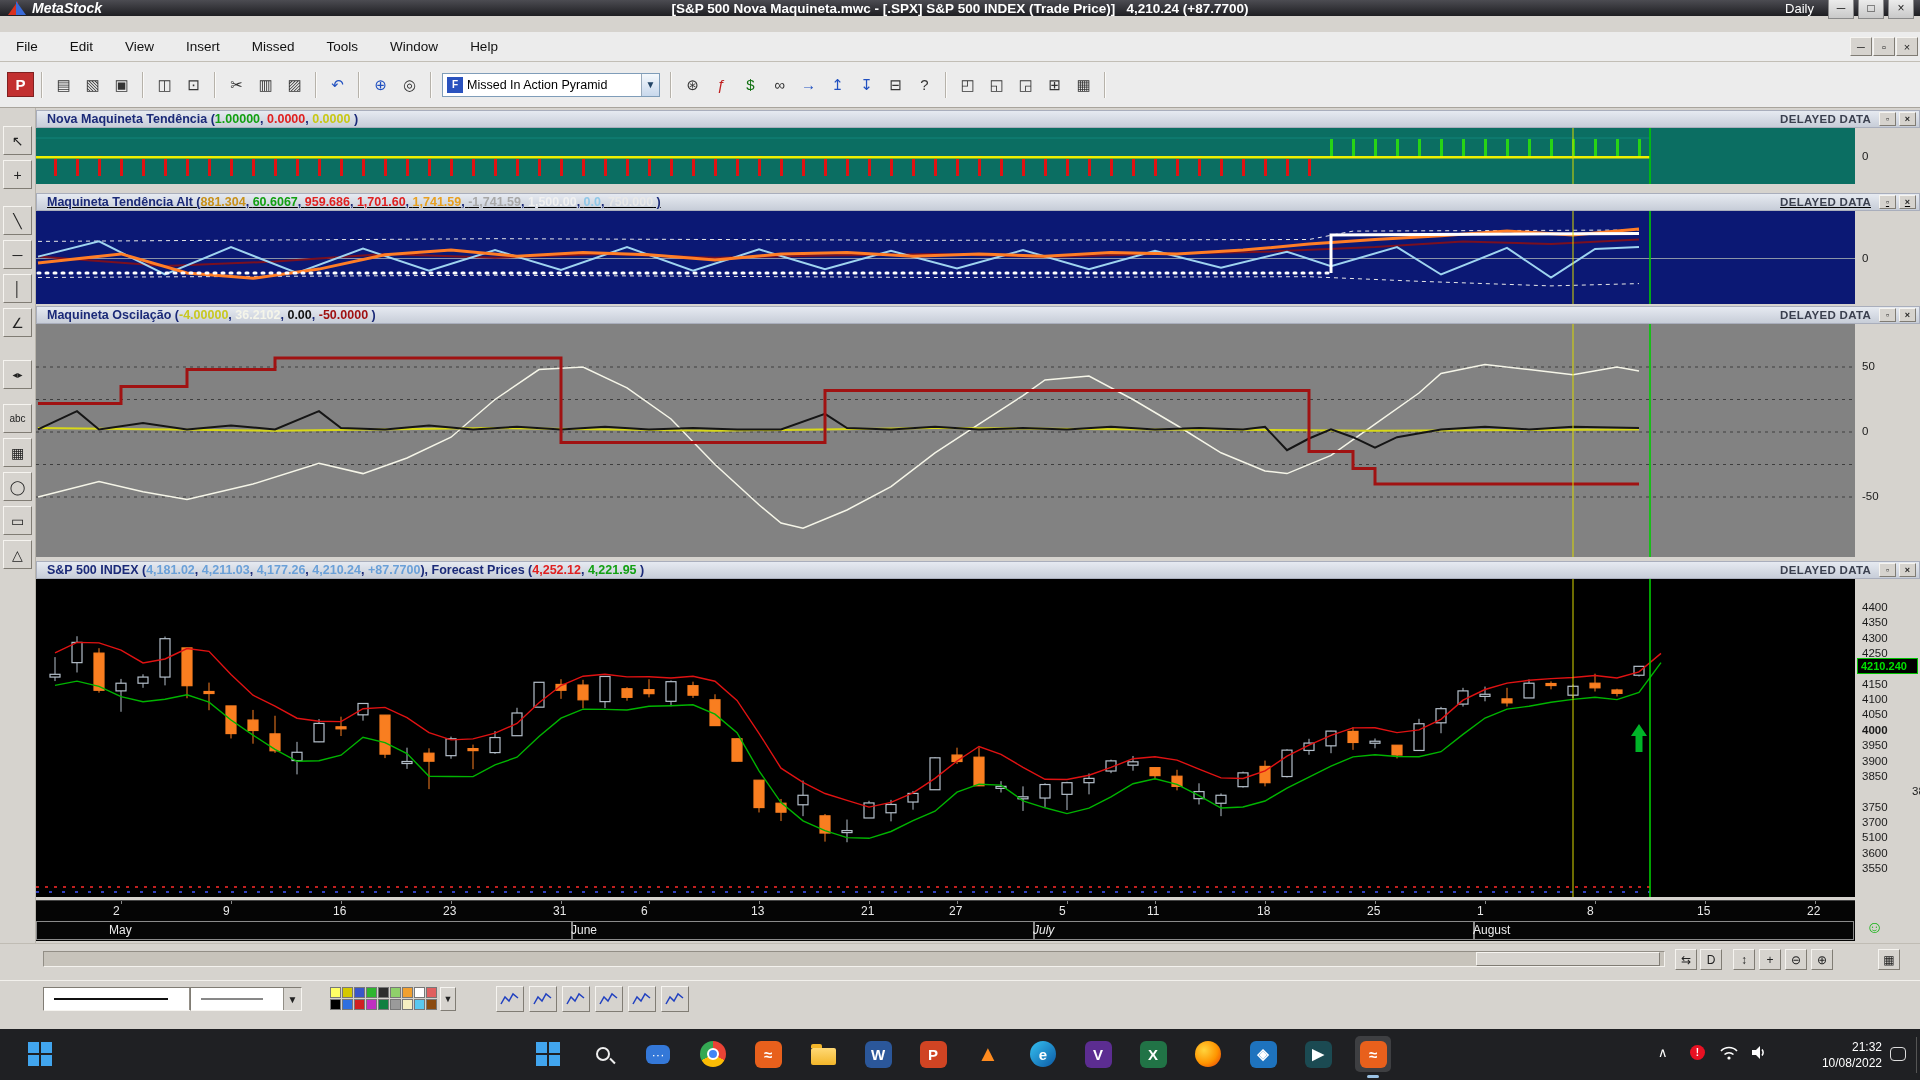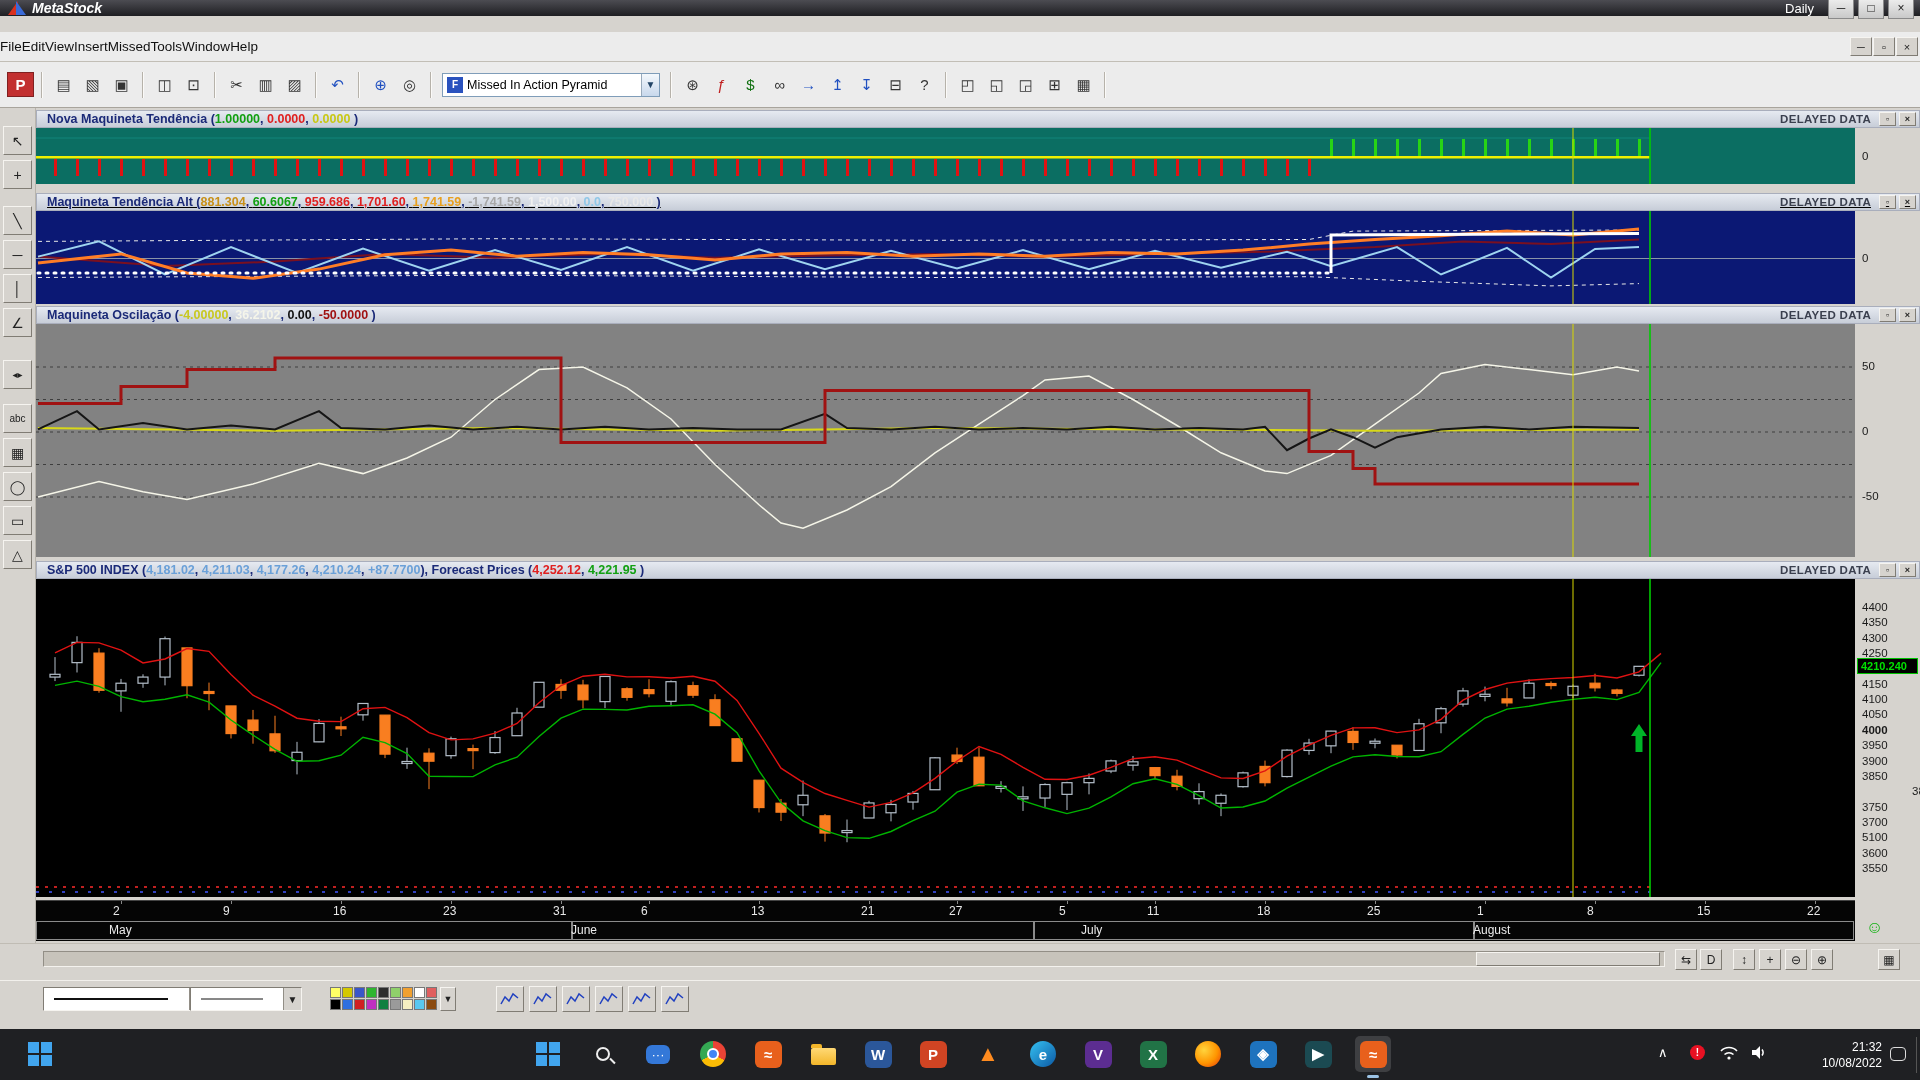--- a/index.html
+++ b/index.html
@@ -11,21 +11,21 @@
 .ms-logo i{position:absolute;width:0;height:0;border-style:solid;}
 .ms-logo .l1{border-width:0 0 14px 10px;border-color:transparent transparent #d83020 transparent;left:0;top:1px;}
 .ms-logo .l2{border-width:14px 0 0 10px;border-color:transparent transparent transparent #3a6ad8;left:8px;top:1px;}
 .ms-name{font-weight:bold;font-style:italic;font-size:14px;}
 .title-text{position:absolute;left:0;right:0;text-align:center;font-size:13.5px;font-weight:bold;pointer-events:none;}
 .title-right{margin-left:auto;display:flex;align-items:center;gap:4px;padding-right:6px;}
 .periodicity{font-size:13px;margin-right:10px;}
 .wbtn{width:26px;height:22px;background:linear-gradient(#efefef,#c9c9c9);border:1px solid #8a8a8a;color:#222;font-size:12px;display:flex;align-items:center;justify-content:center;}
 
 .menubar{position:absolute;left:0;top:32px;width:1920px;height:30px;background:#ececec;border-bottom:1px solid #c2beb6;display:flex;align-items:center;font-size:13.5px;color:#111;}
-.menuitem{padding:5px 0;}
+.menuitem{padding:5px 16px;}
 .mdibtn{position:absolute;width:22px;height:19px;top:5px;background:#d6d3ce;border:1px solid;border-color:#f6f4f0 #807c74 #807c74 #f6f4f0;font-size:11px;display:flex;align-items:center;justify-content:center;color:#222;}
 
 .toolbar{position:absolute;left:0;top:62px;width:1920px;height:46px;background:#ececec;border-bottom:1px solid #a8a49c;display:flex;align-items:center;padding-left:6px;}
 .tbtn{width:27px;height:25px;margin:0 1px;background:#ececec;border:1px solid #ececec;display:flex;align-items:center;justify-content:center;font-size:15px;color:#333;}
 .tsep{width:2px;height:26px;margin:0 6px;border-left:1px solid #b6b2aa;border-right:1px solid #fbfaf8;}
 .inddrop{height:24px;width:218px;background:#fff;border:1px solid #7f9db9;display:flex;align-items:center;margin:0 4px;font-size:12.5px;}
 .indico{width:16px;height:16px;background:#2a52be;color:#fff;font-size:10px;font-weight:bold;display:flex;align-items:center;justify-content:center;margin:0 4px;}
 .indarrow{margin-left:auto;width:18px;height:22px;background:linear-gradient(#f4f8fc,#c8d8ec);border-left:1px solid #9ab;display:flex;align-items:center;justify-content:center;font-size:10px;color:#246;}
 
 .sidebar{position:absolute;left:0;top:108px;width:36px;height:835px;background:#d6d3ce;border-right:1px solid #b8b4ac;}
@@ -87,20 +87,23 @@
 <body>
 
 <div class="app">
 
   <div class="titlebar">
     <div class="ms-logo">
         <i class="l1"></i>
         <i class="l2"></i>
       </div>
     <span class="ms-name">MetaStock</span>
+    <div class="title-text">
+      <span>[S&amp;P 500 Nova Maquineta.mwc - [.SPX] S&amp;P 500 INDEX (Trade Price)]</span>&nbsp;&nbsp;&nbsp;<span>4,210.24 (+87.7700)</span>
+    </div>
     <div class="title-right">
       <span class="periodicity">Daily</span>
       <div class="wbtn">─</div>
       <div class="wbtn">□</div>
       <div class="wbtn">×</div>
     </div>
   </div>
 
   <div class="menubar" id="menubar">
       <div class="menuitem">File</div>
@@ -530,21 +533,21 @@
         <span class="dtick" style="left: 1771px;">22</span>
         <i style="position: absolute; left: 1779px; top: 0px; width: 1px; height: 3px; background: rgb(136, 136, 136);"></i>
       </div>
       <div class="monthsbar" style="position: absolute; left: 0px; top: 813px; width: 1819px; height: 20px;">
         <div class="mbox" style="position: absolute; left: 0px; top: 0px; width: 536px; height: 19px;"></div>
         <div class="mbox" style="position: absolute; left: 536px; top: 0px; width: 462px; height: 19px;"></div>
         <div class="mbox" style="position: absolute; left: 998px; top: 0px; width: 440px; height: 19px;"></div>
         <div class="mbox" style="position: absolute; left: 1438px; top: 0px; width: 380px; height: 19px;"></div>
         <span class="mlab" style="left: 73px;">May</span>
         <span class="mlab" style="left: 535px;">June</span>
-        <span class="mlab" style="left: 1045px;">July</span>
+        <span class="mlab" style="left: 997px; font-style: italic;">July</span>
         <span class="mlab" style="left: 1437px;">August</span>
       </div>
       <div class="smiley" style="position: absolute; left: 1830px; top: 810px; width: 22px; height: 20px;">☺</div>
     </div>
   <div class="scrollrow" id="scrollrow">
       <div class="strack">
         <div class="sthumb"></div>
       </div>
       <div class="sbtn" style="left: 1675px;">⇆</div>
       <div class="sbtn" style="left: 1700px;">D</div>

